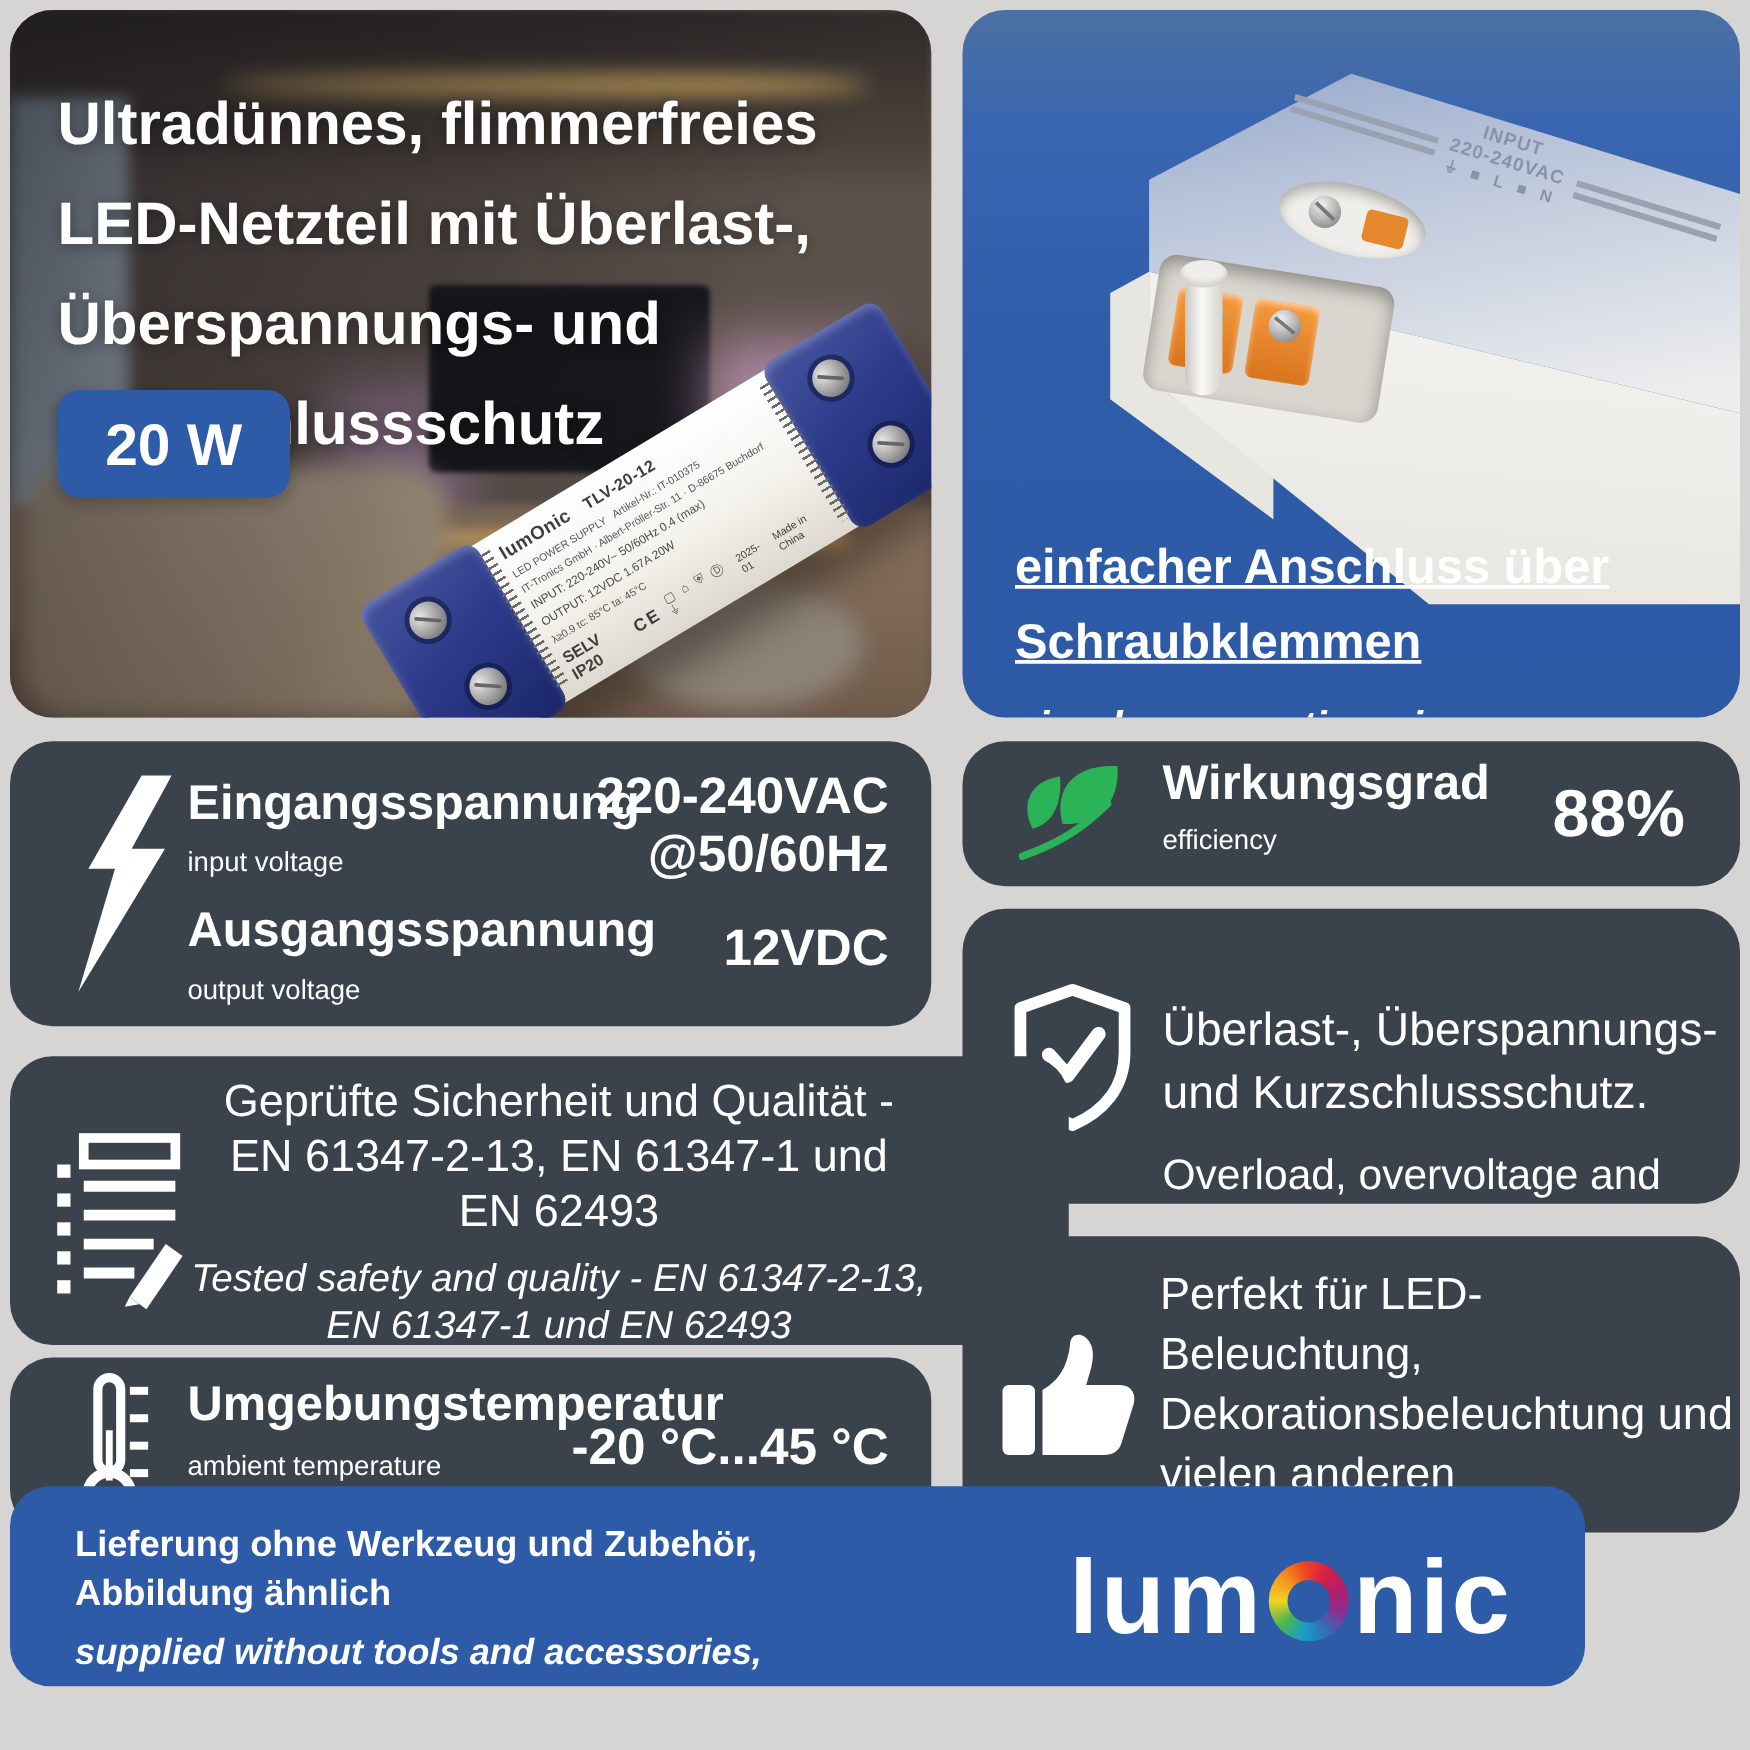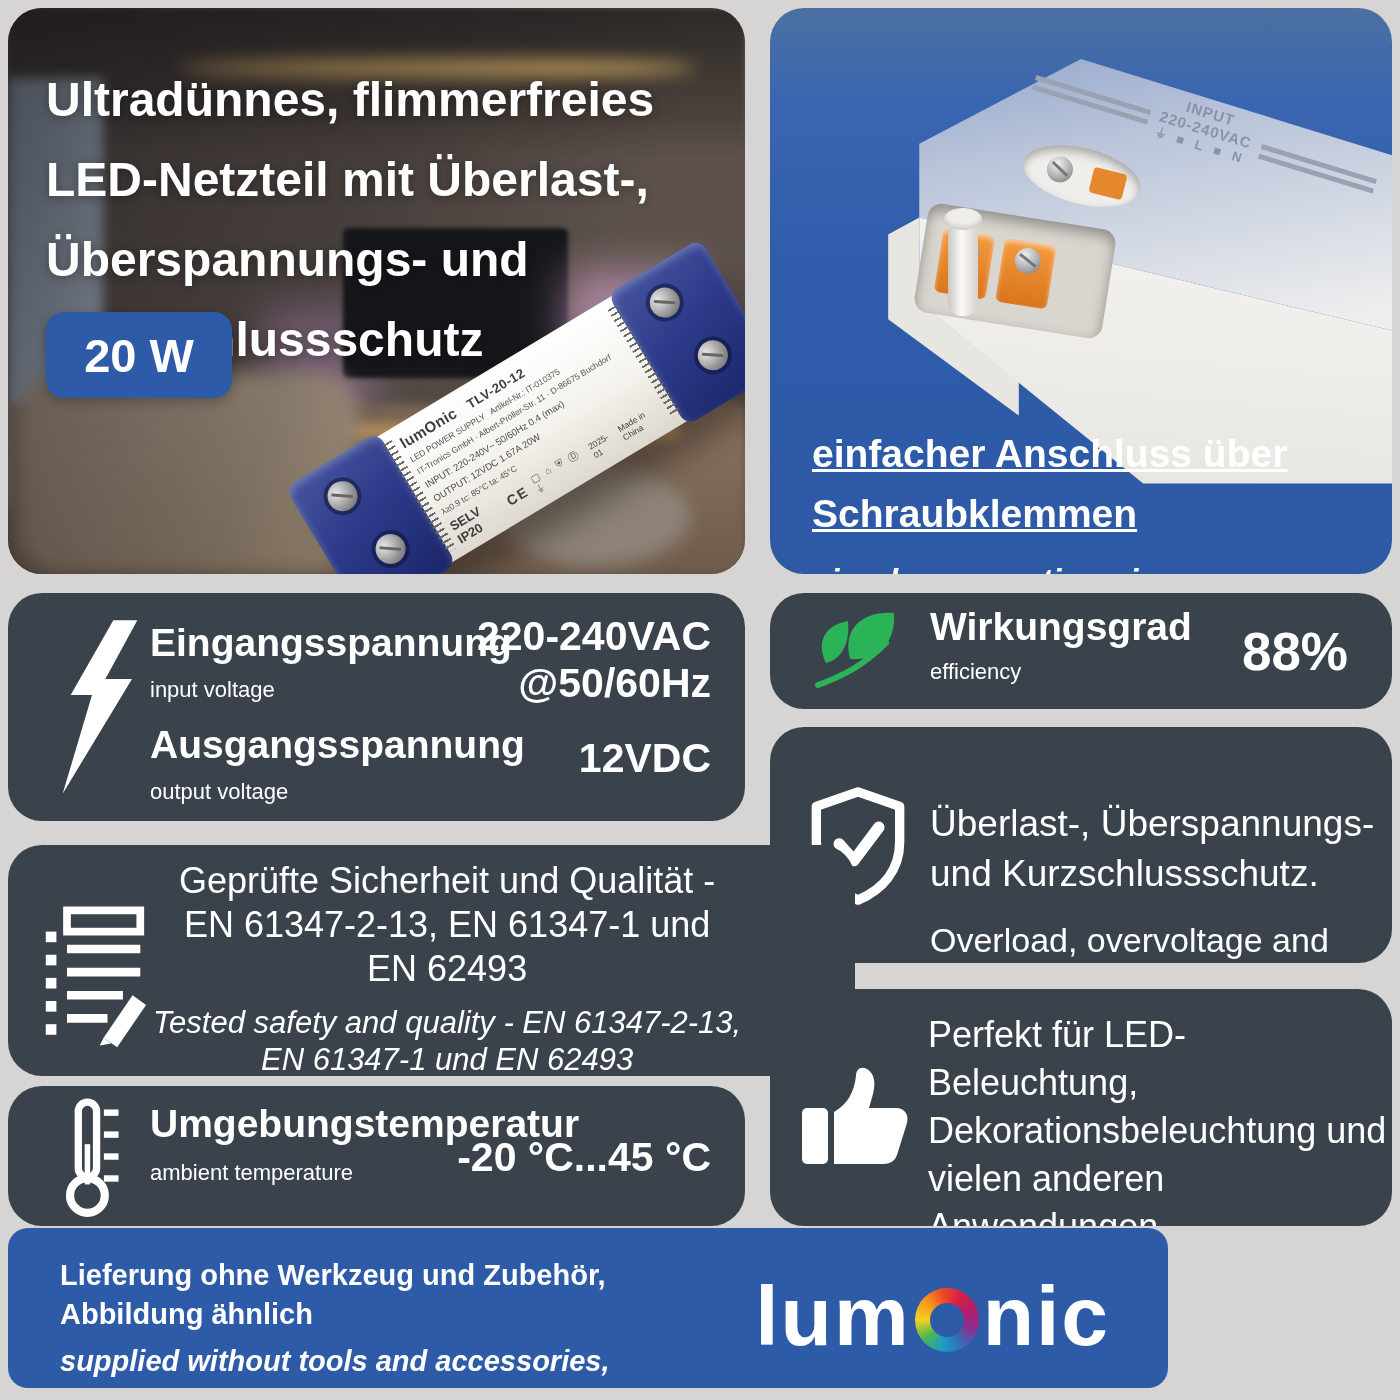--- a/index.html
+++ b/index.html
@@ -159,21 +159,21 @@
   #prot .icon{left:38px;top:56px;width:100px;height:126px;}
   #prot .txt{position:absolute;left:160px;top:34px;margin-top:38px;}
   #prot .de{font-size:37px;line-height:50px;font-weight:400;}
   #prot .en{margin-top:18px;font-size:34px;line-height:46px;font-weight:400;}
 
   #apps .icon{left:30px;top:76px;width:112px;height:102px;}
   #apps .txt{position:absolute;left:158px;top:22px;}
   #apps .de{font-size:36px;line-height:48px;font-weight:400;}
 
   
-  #footer{left:8px;top:1228px;width:1160px;height:160px;border-radius:20px;}
+  #footer{left:8px;top:1189px;width:1260px;height:160px;border-radius:32px;}
   #footer .note{position:absolute;left:52px;top:28px;}
   #footer .nde{font-size:29px;line-height:39px;font-weight:700;}
   #footer .nen{margin-top:8px;font-size:29px;line-height:39px;font-weight:700;font-style:italic;}
   #footer .logo{position:absolute;right:58px;top:40px;display:flex;align-items:center;
     font-size:84px;font-weight:700;letter-spacing:2px;color:#fff;margin-left:22px;}
   #footer .ring{position:relative;width:64px;height:64px;border-radius:50%;margin:6px 4px 0 4px;
     background:conic-gradient(from -90deg,#f2d222,#f59b1e,#ef4b23,#d61f45,#b01e6e,#8c2f8f,#2f6fb8,#1d9cc5,#4cb64f,#f2d222);}
   #footer .ring::after{content:"";position:absolute;inset:15px;border-radius:50%;background:#2e5ba8;}
 </style>
 </head>

